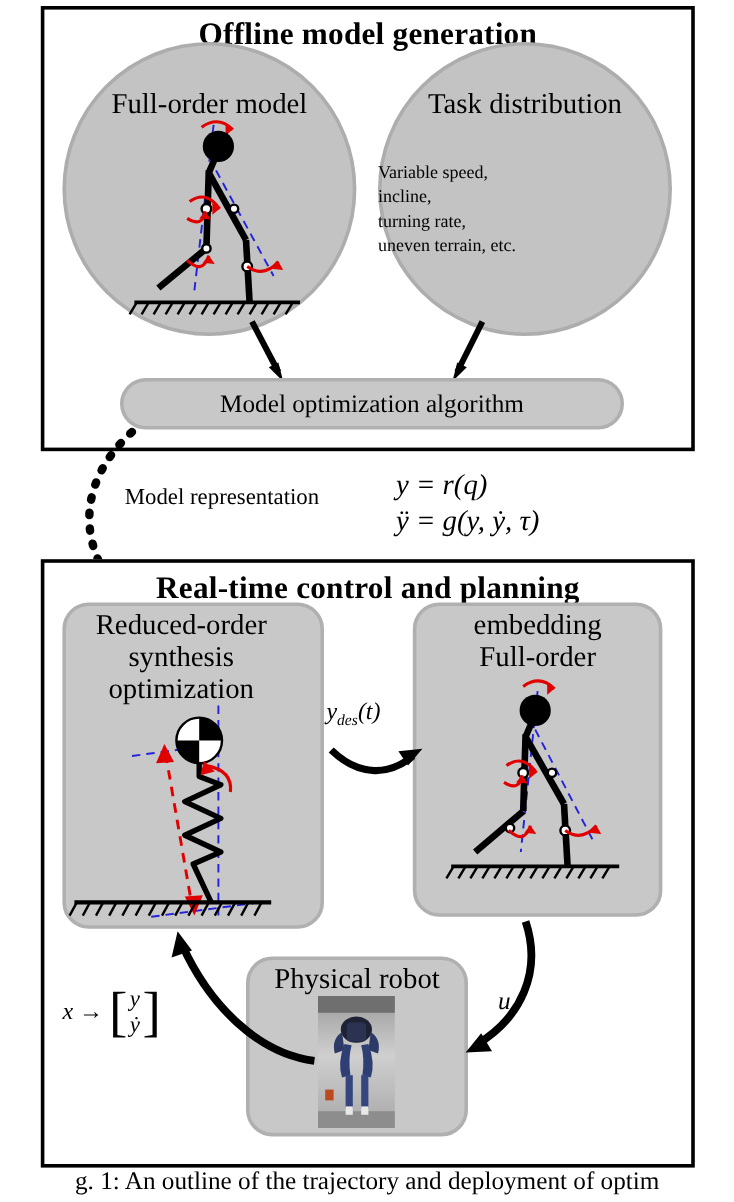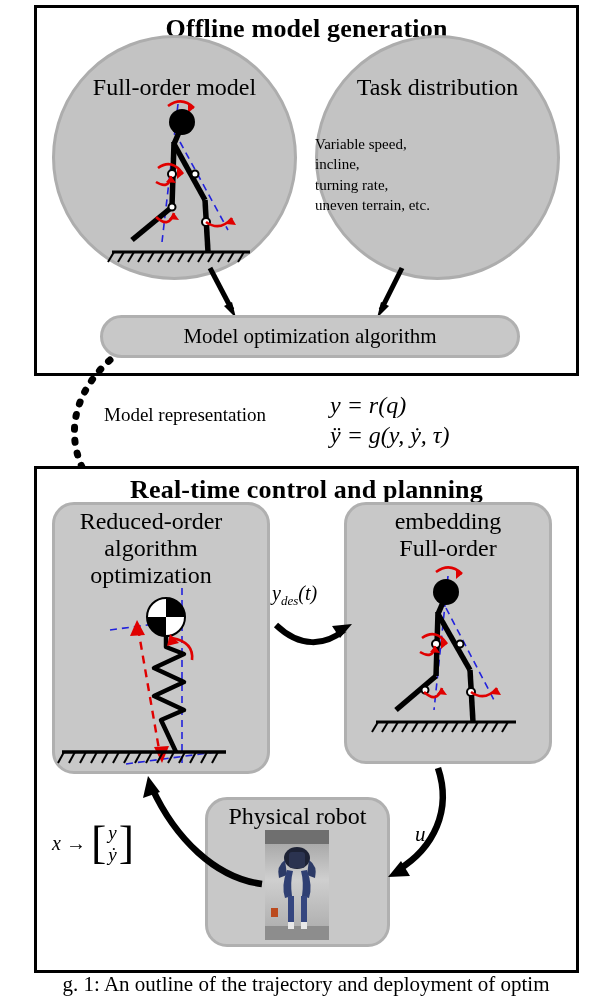--- a/index.html
+++ b/index.html
@@ -121,21 +121,21 @@
   <div>ÿ = g(y, ẏ, τ)</div>
 </div>
 
 <div class="panel" id="panel-runtime">
   <div class="panel-title" id="runtime-title">Real-time control and planning</div>
 </div>
 
 <div class="rbox" id="box-rotraj" style="left:52px;top:502px;width:218px;height:272px;"></div>
 <div class="cap" style="left:52px;top:508px;width:174px;margin-left:12px;">
   <div>Reduced-order</div>
-  <div>algorithm</div>
+  <div>synthesis</div>
   <div>optimization</div>
 </div>
 
 <svg class="fig" style="left:66px;top:592px;" width="195" height="180">
   <line x1="116" y1="-4" x2="116" y2="172" stroke="#2222dd" stroke-width="1.6" stroke-dasharray="7,5"></line>
   <line x1="44" y1="38" x2="118" y2="28" stroke="#2222dd" stroke-width="1.6" stroke-dasharray="7,5"></line>
   <line x1="60" y1="172" x2="150" y2="160" stroke="#2222dd" stroke-width="1.6" stroke-dasharray="7,5"></line>
   <path d="M72 36 L94 163" stroke="#e00000" stroke-width="2.4" fill="none" stroke-dasharray="8,6"></path>
   <polygon points="71,28 64,44 79,43" fill="#e00000"></polygon>
   <polygon points="96,171 88,155 103,154" fill="#e00000"></polygon>

